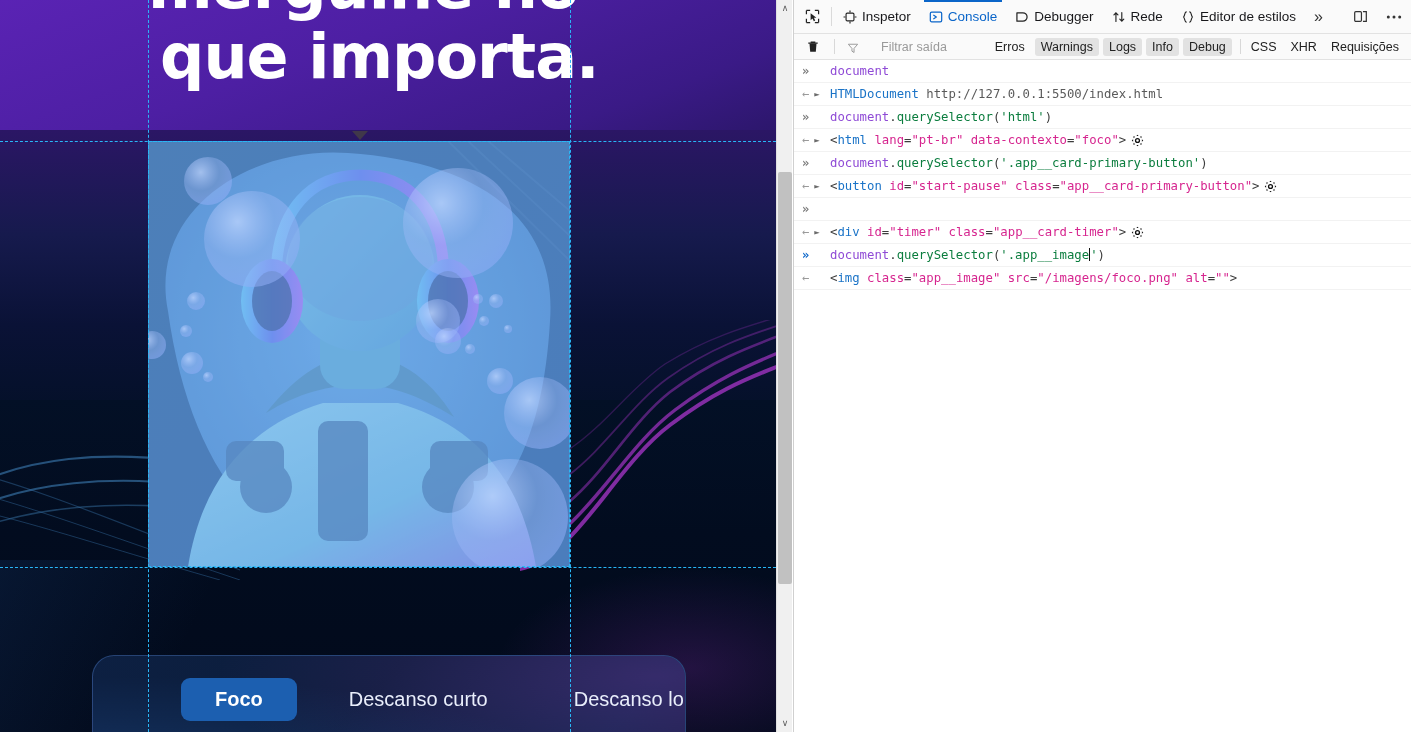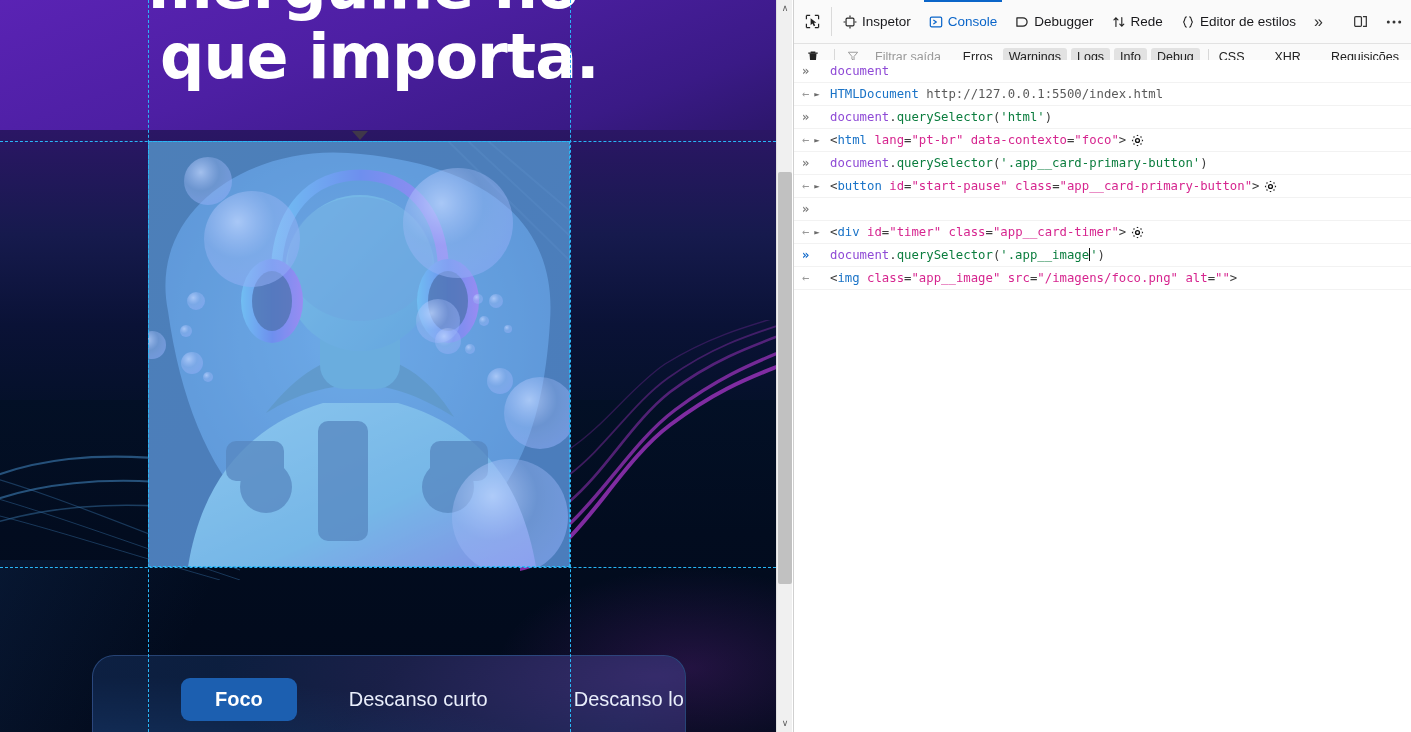--- a/index.html
+++ b/index.html
@@ -158,21 +158,21 @@
 
   
   #devtools {
     position: absolute; left: 793px; top: 0;
     width: 618px; height: 732px;
     background: #ffffff;
     border-left: 1px solid #d0d0d0;
     font-family: "Liberation Sans", sans-serif;
   }
   .dt-toolbar {
-    height: 44px; display: flex; align-items: stretch;
+    height: 34px; display: flex; align-items: stretch;
     background: #fafafa; border-bottom: 1px solid #e2e2e2;
     position: relative;
   }
   .dt-tool-btn {
     display: flex; align-items: center; gap: 5px;
     padding: 0 9px; font-size: 13.5px; color: #18181b;
     position: relative; cursor: default; white-space: nowrap;
   }
   .dt-tool-btn.picker { padding: 0 9px 0 11px; }
   .dt-divider { width: 1px; background: #dadada; margin: 7px 2px; }
@@ -183,28 +183,28 @@
   .dt-spacer { flex: 1; }
   .dt-icn { display: inline-flex; align-items: center; justify-content: center; }
 
   .dt-filterbar {
     height: 26px; display: flex; align-items: center;
     background: #fafafa; border-bottom: 1px solid #e2e2e2;
     padding: 0 6px; gap: 4px; font-size: 12.5px; color: #2b2b2b;
   }
   .fb-sep { width: 1px; height: 15px; background: #d8d8d8; margin: 0 4px; }
   .fb-input {
-    flex: 1; display: flex; align-items: flex-start; gap: 16px;
+    flex: 1; display: flex; align-items: flex-end; gap: 22px;
     color: #9a9a9a; font-size: 12.5px; padding-left: 4px;
   }
   .fb-pill {
     padding: 2px 6px; border-radius: 3px; font-size: 12.5px; color: #222; white-space: nowrap;
   }
   .fb-pill.on { background: #e2e2e2; }
-  .fb-right { display: flex; align-items: center; gap: 26px; padding-right: 4px; }
+  .fb-right { display: flex; align-items: center; gap: 10px; padding-right: 4px; }
   .fb-right .fb-pill { padding: 2px 2px; }
 
   .dt-output {
     position: absolute; left: 0; right: 0; top: 60px; bottom: 0;
     overflow: hidden; background: #fff;
   }
   .c-row {
     display: flex; align-items: flex-start;
     padding: 3px 6px 3px 8px;
     font-family: "DejaVu Sans Mono", monospace;

